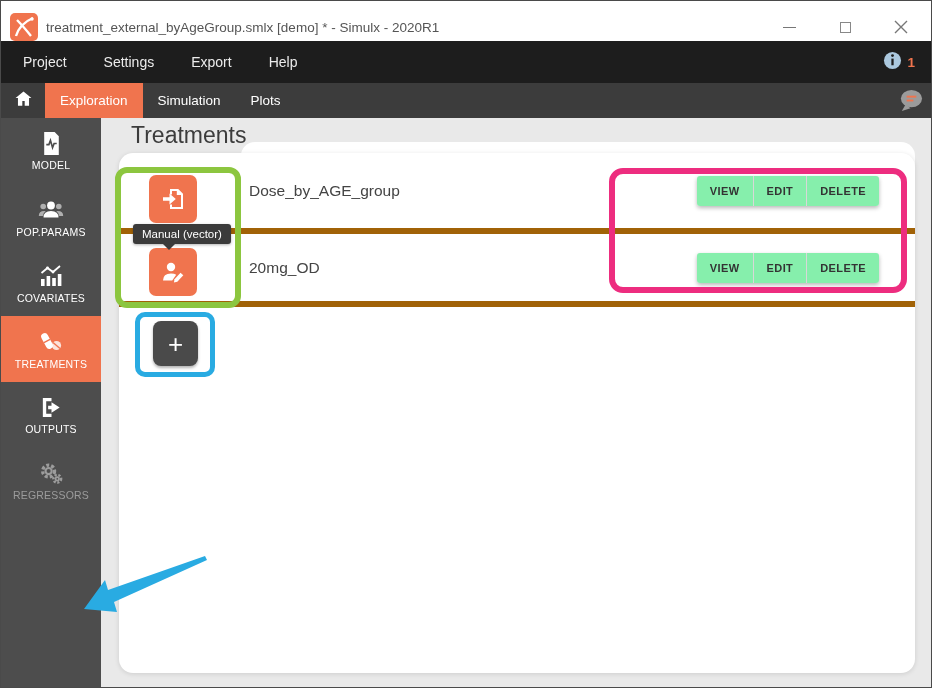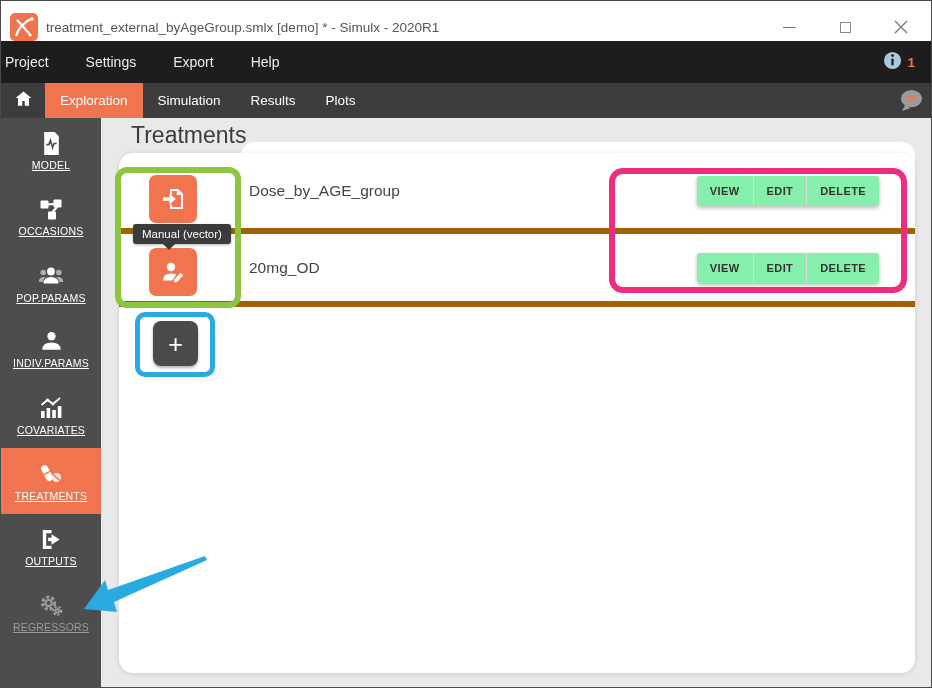--- a/index.html
+++ b/index.html
@@ -11,37 +11,37 @@
   .titlebar{position:absolute;left:0;top:0;width:100%;height:52px;background:#fff;display:flex;align-items:center;}
   .logo{margin-left:9px;width:28px;height:28px;display:inline-flex;}
   .title{margin-left:8px;font-size:13.5px;color:#555;}
   .win-controls{margin-left:auto;margin-right:22px;display:flex;align-items:center;gap:40px;}
   .wc{width:16px;height:16px;display:inline-flex;align-items:center;justify-content:center;cursor:pointer;}
   .wc.min i{display:block;width:13px;height:0;border-bottom:1.6px solid #777;}
   .wc.max i{display:block;width:11px;height:11px;border:1.3px solid #888;}
 
   
   .menubar{position:absolute;left:0;top:40px;width:100%;height:42px;background:#1d1d1d;display:flex;align-items:center;}
-  #menu-items{display:flex;gap:37px;padding-left:4px;}
+  #menu-items{display:flex;gap:37px;padding-left:22px;}
   .menu-item{color:#ececec;font-size:14px;cursor:pointer;}
   .info-badge{margin-left:auto;margin-right:16px;display:flex;align-items:center;gap:5px;cursor:pointer;}
   .info-count{color:var(--accent);font-size:13.5px;font-weight:bold;}
 
   
   .tabbar{position:absolute;left:0;top:82px;width:100%;height:35px;background:#3c3c3c;display:flex;align-items:stretch;}
   .home-tab{width:44px;display:flex;align-items:center;justify-content:center;cursor:pointer;}
   #tab-list{display:flex;}
   .tab{padding:0 15px;display:flex;align-items:center;color:#fff;font-size:13.5px;cursor:pointer;}
   .tab.active{background:var(--accent);}
   .chat{margin-left:auto;margin-right:7px;display:flex;align-items:center;cursor:pointer;}
 
   
   .body{position:absolute;left:0;top:117px;width:100%;height:570px;display:flex;}
   .sidebar{width:100px;background:#4d4d4d;display:flex;flex-direction:column;}
-  .side-item{height:66px;display:flex;flex-direction:column;align-items:center;justify-content:center;gap:3px;color:#fff;cursor:pointer;text-decoration:underline;}
+  .side-item{height:66px;display:flex;flex-direction:column;align-items:center;justify-content:center;gap:3px;color:#fff;cursor:pointer;}
   .side-item.active{background:var(--accent);}
   .side-item.disabled{color:#9c9c9c;cursor:default;}
   .side-icon{display:inline-flex;}
   .side-label{font-size:10.5px;letter-spacing:.2px;}
 
   .content{position:relative;flex:1;background:#e9e9e9;}
   .shoulder{position:absolute;left:140px;top:24px;width:674px;height:34px;background:#fff;border-radius:14px 14px 0 0;}
   .heading{position:absolute;left:30px;top:4px;font-size:23px;font-weight:400;color:#3c3c3c;z-index:2;}
   .card{position:absolute;left:18px;top:35px;width:796px;height:520px;background:#fff;border-radius:14px;box-shadow:0 1px 5px rgba(0,0,0,.12);}
   .t-row{position:relative;display:flex;align-items:center;padding:0 36px 0 130px;border-bottom:6px solid #a16207;}
@@ -118,21 +118,20 @@
     <div class="home-tab">
       <span>
         <svg viewBox="0 0 24 24" width="19" height="19" fill="#fff">
             <path d="M12 3l10 8.5h-3V21h-5.5v-6h-3v6H5V11.5H2z"></path>
           </svg>
       </span>
     </div>
     <div id="tab-list">
         <div class="tab active">Exploration</div>
         <div class="tab">Simulation</div>
-        <div class="tab">Results</div>
         <div class="tab">Plots</div>
       </div>
     <div class="chat">
       <svg viewBox="0 0 28 26" width="27" height="25">
           <ellipse cx="15" cy="11" rx="11" ry="9" fill="#9b9b9b"></ellipse>
           <path d="M9 17l-4 7 9-3z" fill="#9b9b9b"></path>
           <line x1="10" y1="9" x2="20" y2="9" stroke="var(--accent)" stroke-width="2"></line>
           <line x1="10" y1="13" x2="17" y2="13" stroke="var(--accent)" stroke-width="2"></line>
         </svg>
     </div>
@@ -141,60 +140,35 @@
   <div class="body">
     <div class="sidebar" id="sidebar-list">
         <div class="side-item normal">
           <span class="side-icon">
             <svg viewBox="0 0 24 24" width="25" height="25">
               <path fill="currentColor" d="M5 1h10l4 4v18H5z"></path>
               <polyline points="7,13 9.5,13 11,9 13,16 14.5,12 17,12" fill="none" stroke="#4d4d4d" stroke-width="1.6"></polyline>
             </svg>
           </span>
           <span class="side-label">MODEL</span>
-        </div>
-        <div class="side-item normal">
-          <span class="side-icon">
-            <svg viewBox="0 0 25 25" width="25" height="25">
-              <g stroke="currentColor" stroke-width="2.2" fill="none">
-                <line x1="8" y1="7.5" x2="16" y2="6.8"></line>
-                <line x1="18" y1="10" x2="13.5" y2="15"></line>
-              </g>
-              <g fill="currentColor">
-                <rect x="1.5" y="3.5" width="8" height="8" rx="1"></rect>
-                <rect x="14.5" y="2.5" width="8" height="8" rx="1"></rect>
-                <rect x="9" y="14.5" width="8" height="8" rx="1"></rect>
-              </g>
-            </svg>
-          </span>
-          <span class="side-label">OCCASIONS</span>
         </div>
         <div class="side-item normal">
           <span class="side-icon">
             <svg viewBox="0 0 26 26" width="26" height="26" fill="currentColor">
               <g opacity=".55">
                 <circle cx="5.2" cy="9.5" r="2.8"></circle>
                 <path d="M.8 19q0-5 5.4-5l1.5.2q-3 2-3 4.8z"></path>
                 <circle cx="20.8" cy="9.5" r="2.8"></circle>
                 <path d="M25.2 19q0-5-5.4-5l-1.5.2q3 2 3 4.8z"></path>
               </g>
               <circle cx="13" cy="8.5" r="3.9"></circle>
               <path d="M5.5 20.5q0-6.5 7.5-6.5t7.5 6.5z"></path>
             </svg>
           </span>
           <span class="side-label">POP.PARAMS</span>
-        </div>
-        <div class="side-item normal">
-          <span class="side-icon">
-            <svg viewBox="0 0 26 26" width="25" height="25" fill="currentColor">
-              <circle cx="13" cy="7.5" r="4.3"></circle>
-              <path d="M3.5 21.5q0-7.5 9.5-7.5t9.5 7.5z"></path>
-            </svg>
-          </span>
-          <span class="side-label">INDIV.PARAMS</span>
         </div>
         <div class="side-item normal">
           <span class="side-icon">
             <svg viewBox="0 0 26 26" width="26" height="26" fill="currentColor">
               <rect x="3" y="16" width="3.6" height="7"></rect>
               <rect x="8.6" y="13" width="3.6" height="10"></rect>
               <rect x="14.2" y="15" width="3.6" height="8"></rect>
               <rect x="19.8" y="11" width="3.6" height="12"></rect>
               <path d="M3.5 10l6-5 5.5 4 7-6" stroke="currentColor" stroke-width="1.8" fill="none"></path>
               <circle cx="9.5" cy="5" r="1.4"></circle>

